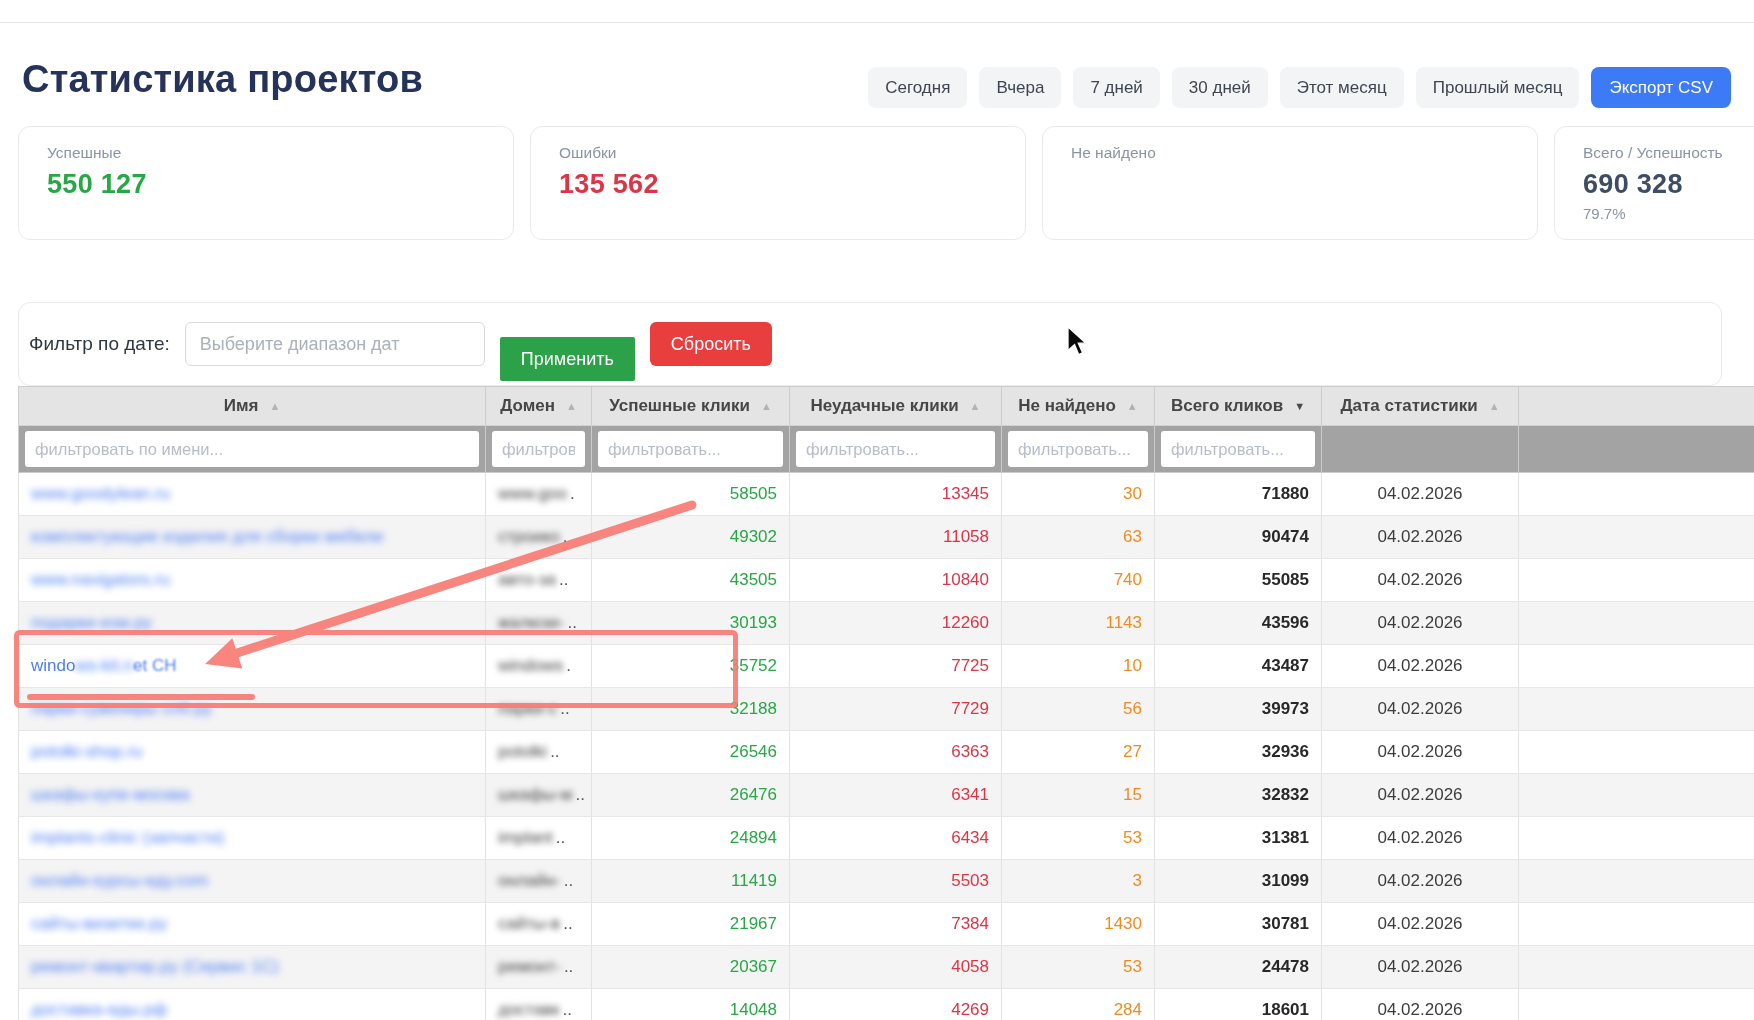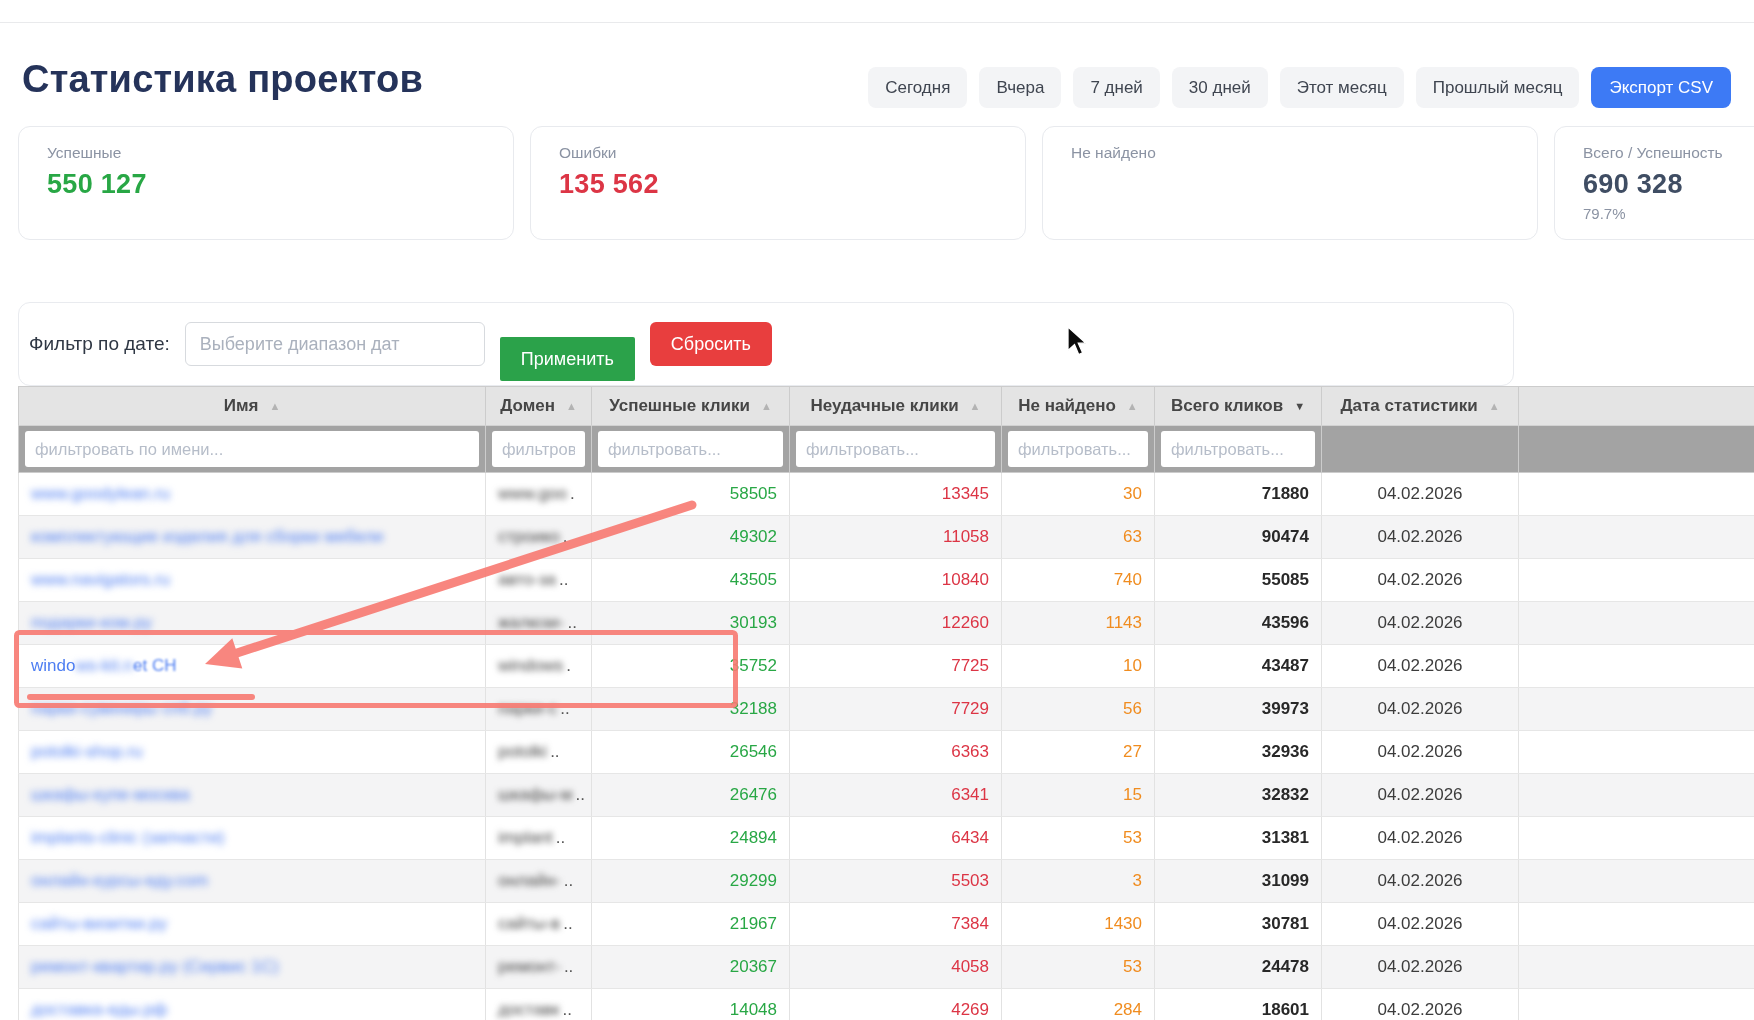--- a/index.html
+++ b/index.html
@@ -15,21 +15,21 @@
     border:none; border-radius:8px; white-space:nowrap; cursor:pointer; }
   .export-btn { background:#3d7af5; color:#fff; font-size:17px; height:41px; padding:0 18px;
     border:none; border-radius:8px; white-space:nowrap; cursor:pointer; }
 
   .cards { position:absolute; left:18px; top:126px; display:flex; gap:16px; }
   .card { width:496px; height:114px; flex:none; background:#fff; border:1px solid #e8eaee; border-radius:12px; padding:17px 28px; }
   .card-label { font-size:15.5px; color:#8b93a3; margin-bottom:7px; }
   .card-value { font-size:27px; font-weight:700; letter-spacing:.3px; }
   .card-sub { font-size:15px; color:#8b93a3; margin-top:5px; }
 
-  .filter-card { position:absolute; left:18px; top:302px; width:1496px; height:84px; background:#fff;
+  .filter-card { position:absolute; left:18px; top:302px; width:1704px; height:84px; background:#fff;
     border:1px solid #e9ebef; border-radius:12px; display:flex; align-items:center; padding:0 10px; gap:15px; }
   .filter-label { font-size:19px; color:#2f3744; white-space:nowrap; }
   .date-input { width:300px; height:44px; border:1px solid #d7dade; border-radius:6px; padding:0 14px; font-size:18px; color:#333;
     font-family:"Liberation Sans", sans-serif; }
   .date-input::placeholder { color:#aab1bd; }
   .apply-btn { height:44px; padding:0 21px; background:#2ba24a; color:#fff; font-size:18px; border:none; border-radius:2px; cursor:pointer;margin-top:30px; }
   .reset-btn { height:44px; padding:0 21px; background:#e83e3e; color:#fff; font-size:18px; border:none; border-radius:6px; cursor:pointer; }
 
   .table-wrap { position:absolute; left:18px; top:386px; width:1922px; z-index:1; }
   table { border-collapse:collapse; table-layout:fixed; width:1922px; font-size:17px; }
@@ -268,21 +268,21 @@
           <td class="num c-success">24894</td>
           <td class="num c-fail">6434</td>
           <td class="num c-nf">53</td>
           <td class="num c-total">31381</td>
           <td class="c-date">04.02.2026</td>
           <td class="c-spacer"></td>
         </tr>
         <tr>
           <td class="c-name"><a><span class="blur3">онлайн-курсы-еду.com</span></a></td>
           <td class="c-domain"><span class="domain-blur">онлайн-</span><span class="domain-tail">..</span></td>
-          <td class="num c-success">29299</td>
+          <td class="num c-success">11419</td>
           <td class="num c-fail">5503</td>
           <td class="num c-nf">3</td>
           <td class="num c-total">31099</td>
           <td class="c-date">04.02.2026</td>
           <td class="c-spacer"></td>
         </tr>
         <tr>
           <td class="c-name"><a><span class="blur3">сайты-визитки.ру</span></a></td>
           <td class="c-domain"><span class="domain-blur">сайты-в</span><span class="domain-tail">..</span></td>
           <td class="num c-success">21967</td>

